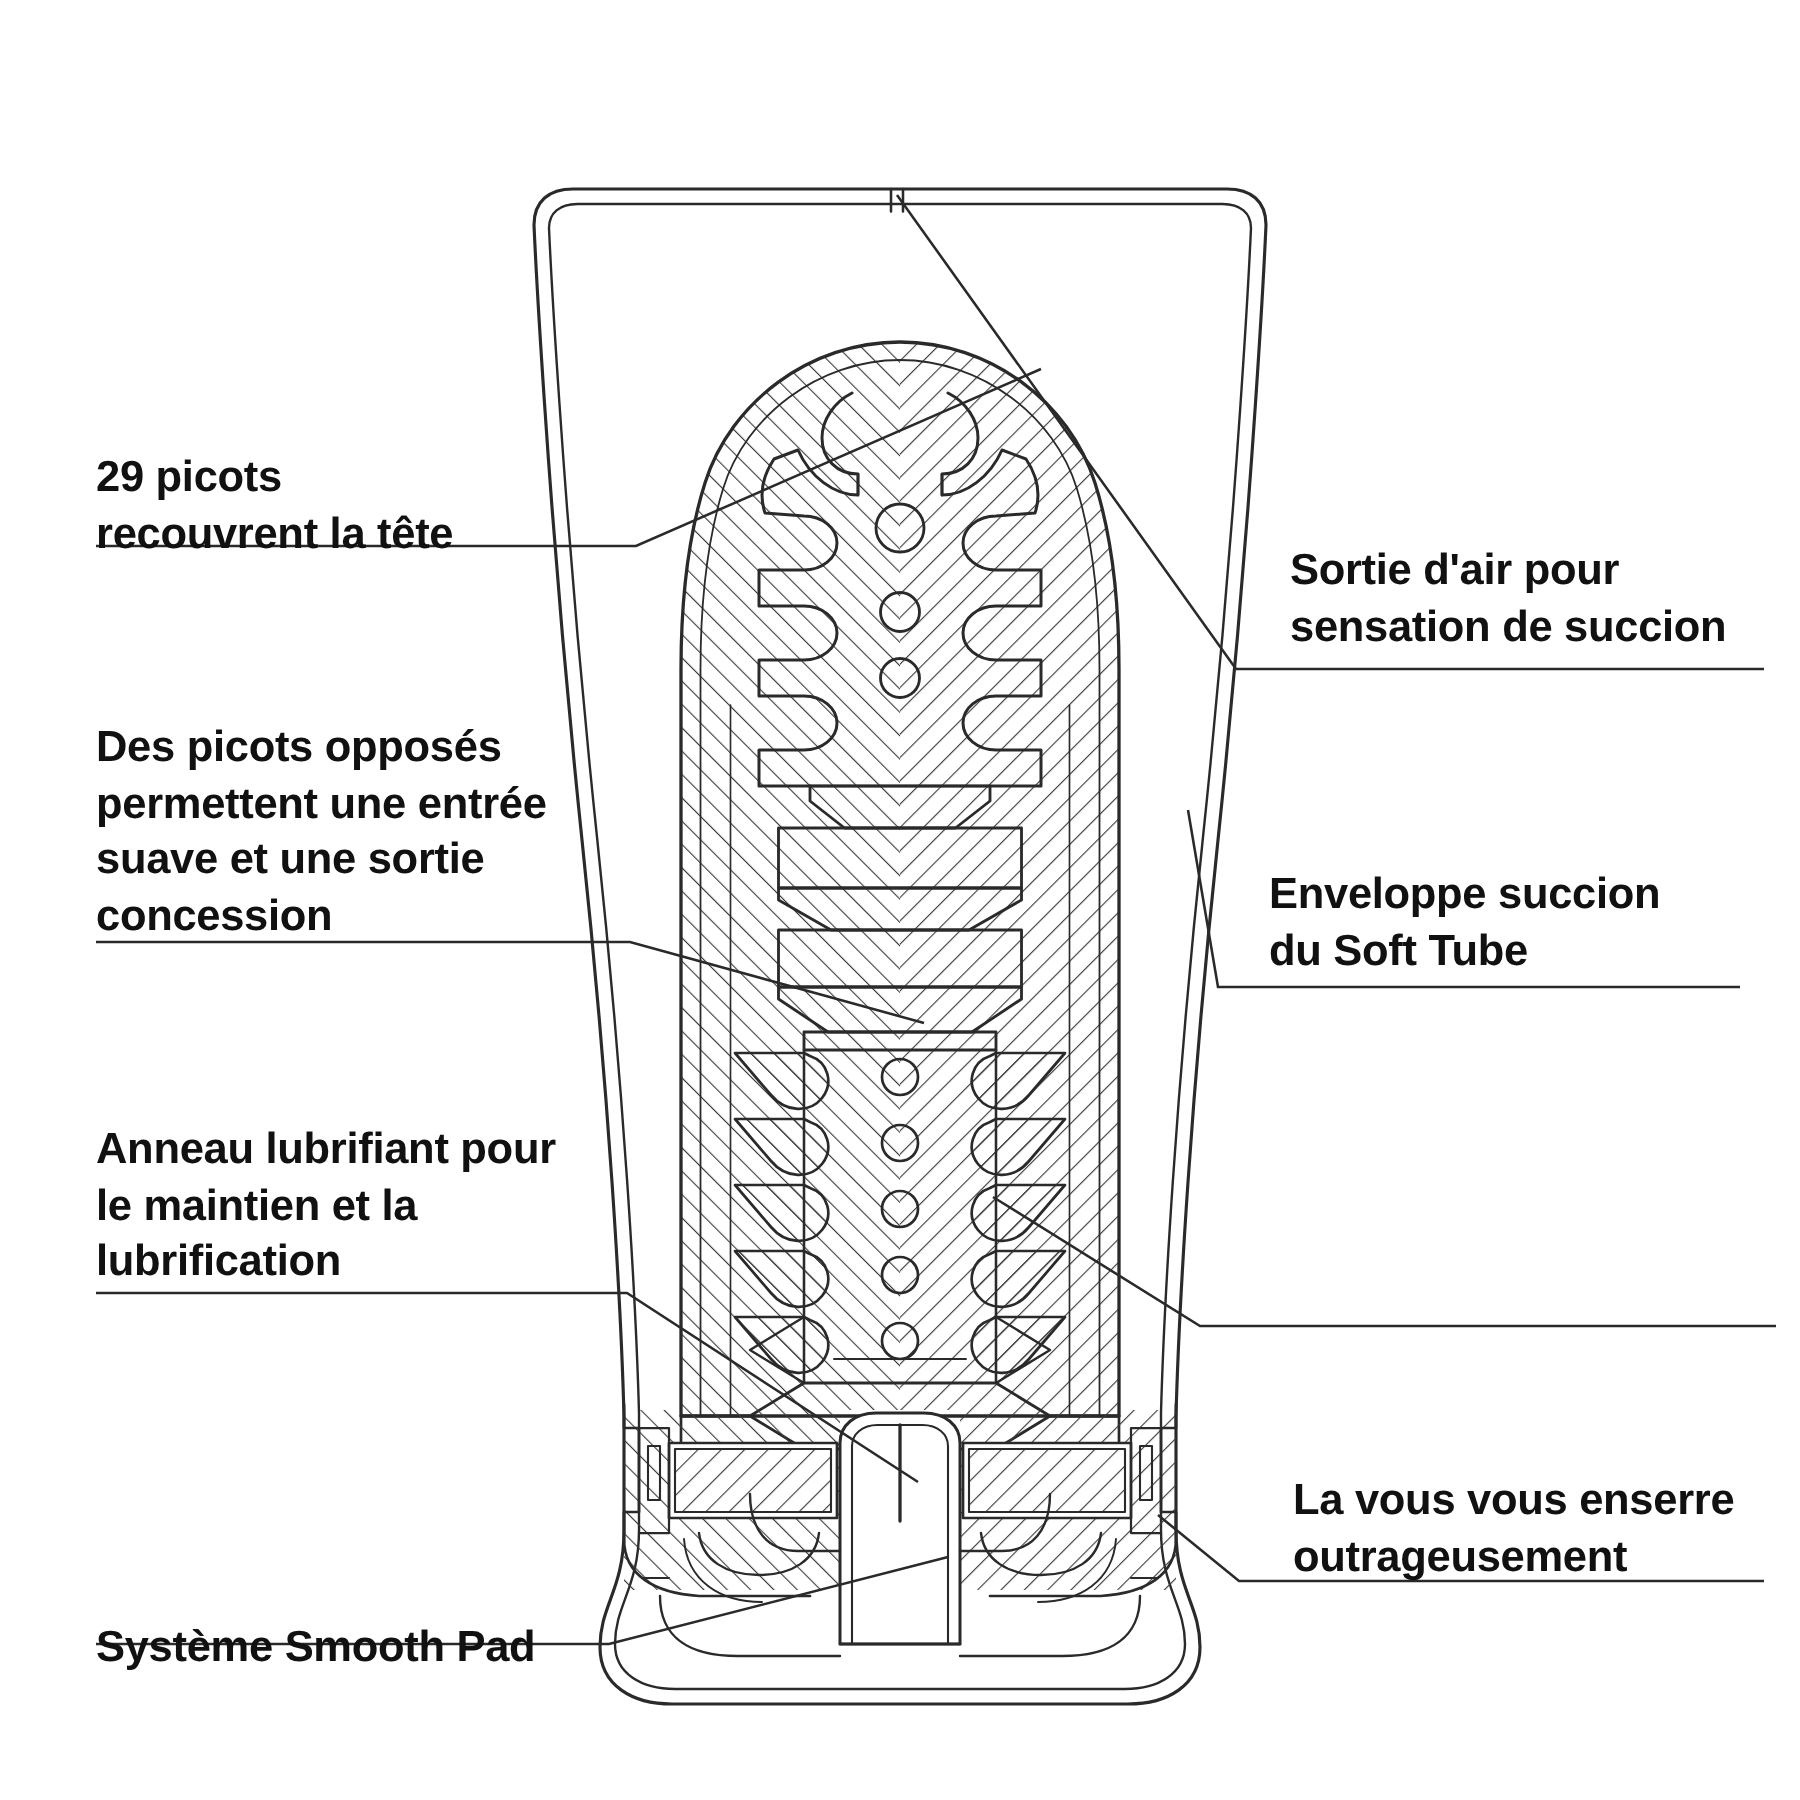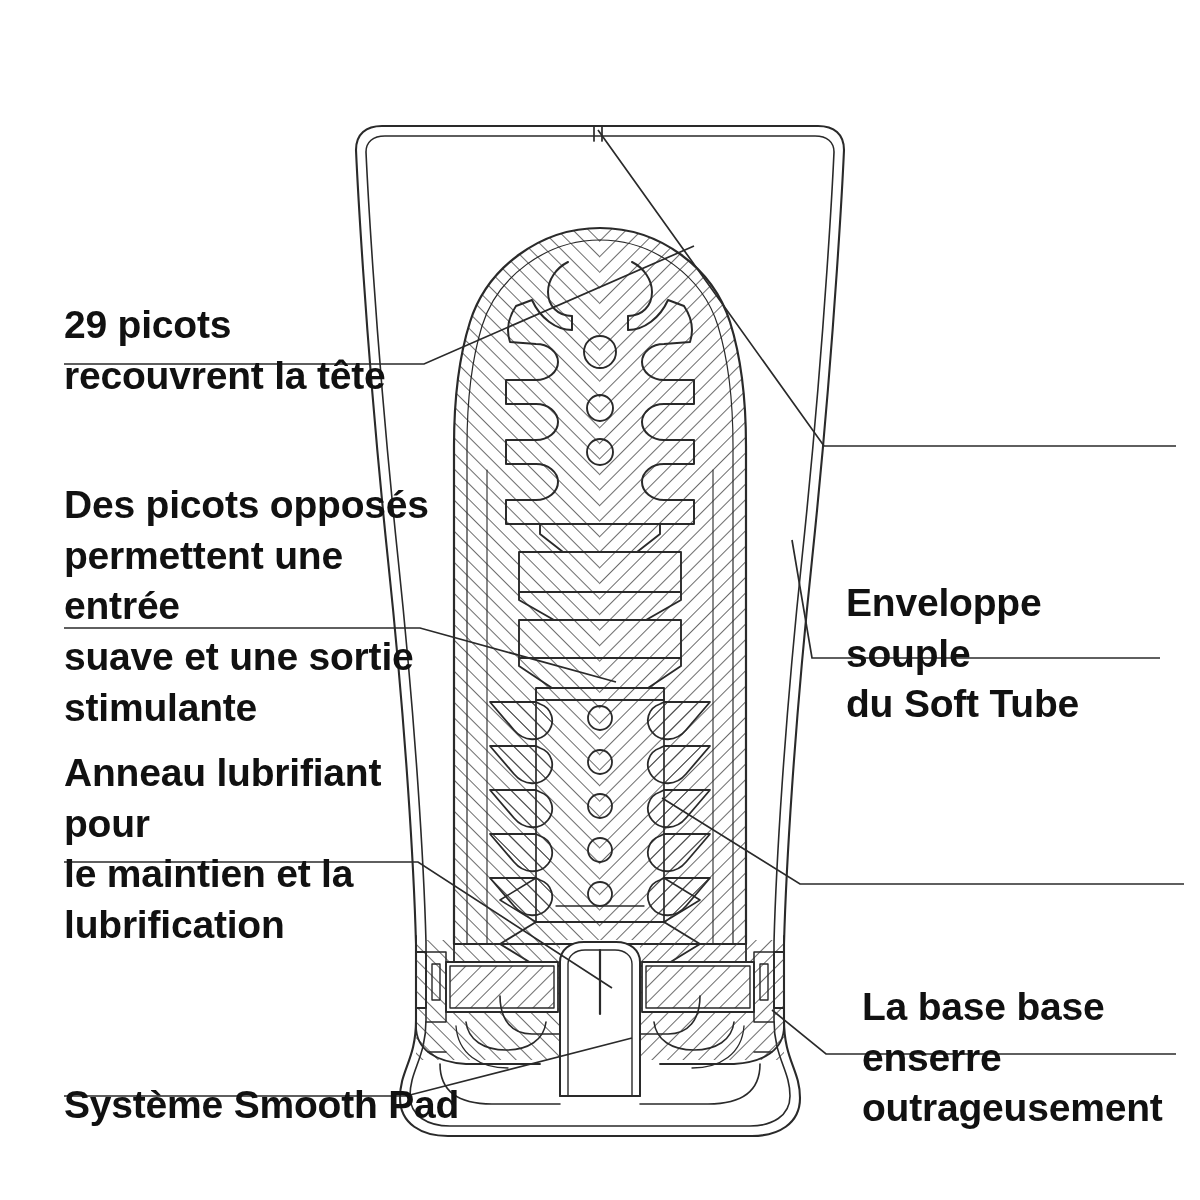--- a/index.html
+++ b/index.html
@@ -18,21 +18,21 @@
   }
   #diagram-svg {
     position: absolute;
     top: 0; left: 0;
     width: 1200px;
     height: 1200px;
   }
   .callout {
     position: absolute;
     font-family: "Liberation Sans", sans-serif;
-    font-size: 39px;
+    font-size: 29px;
     font-weight: 700;
     line-height: 1.30;
     color: #111111;
     letter-spacing: -0.2px;
     white-space: pre-line;
   }
   .callout.left  { text-align: left; }
   .callout.right { text-align: left; }
 
   
@@ -328,29 +328,31 @@
         <path d="M846,1054 L826,1054 L772,1010" stroke="#2a2a2a" fill="none" stroke-width="1.7"></path>
       </g>
   </svg>
 
   <div class="callout left" id="callout-0">29 picots
 recouvrent la tête</div>
 
   <div class="callout left" id="callout-1">Des picots opposés
 permettent une entrée
 suave et une sortie
-stimulante</div>
+concession</div>
 
   <div class="callout left" id="callout-2">Anneau lubrifiant pour
 le maintien et la
 lubrification</div>
 
   <div class="callout left" id="callout-3">Système Smooth Pad</div>
 
-
-  <div class="callout right" id="callout-5">Enveloppe souple
+  <div class="callout right" id="callout-4">Sortie d'air pour
+sensation de succion</div>
+
+  <div class="callout right" id="callout-5">Enveloppe succion
 du Soft Tube</div>
 
 
-  <div class="callout right" id="callout-7">La base base enserre
+  <div class="callout right" id="callout-7">La vous vous enserre
 outrageusement</div>
 
 </div>
 
 </body></html>

